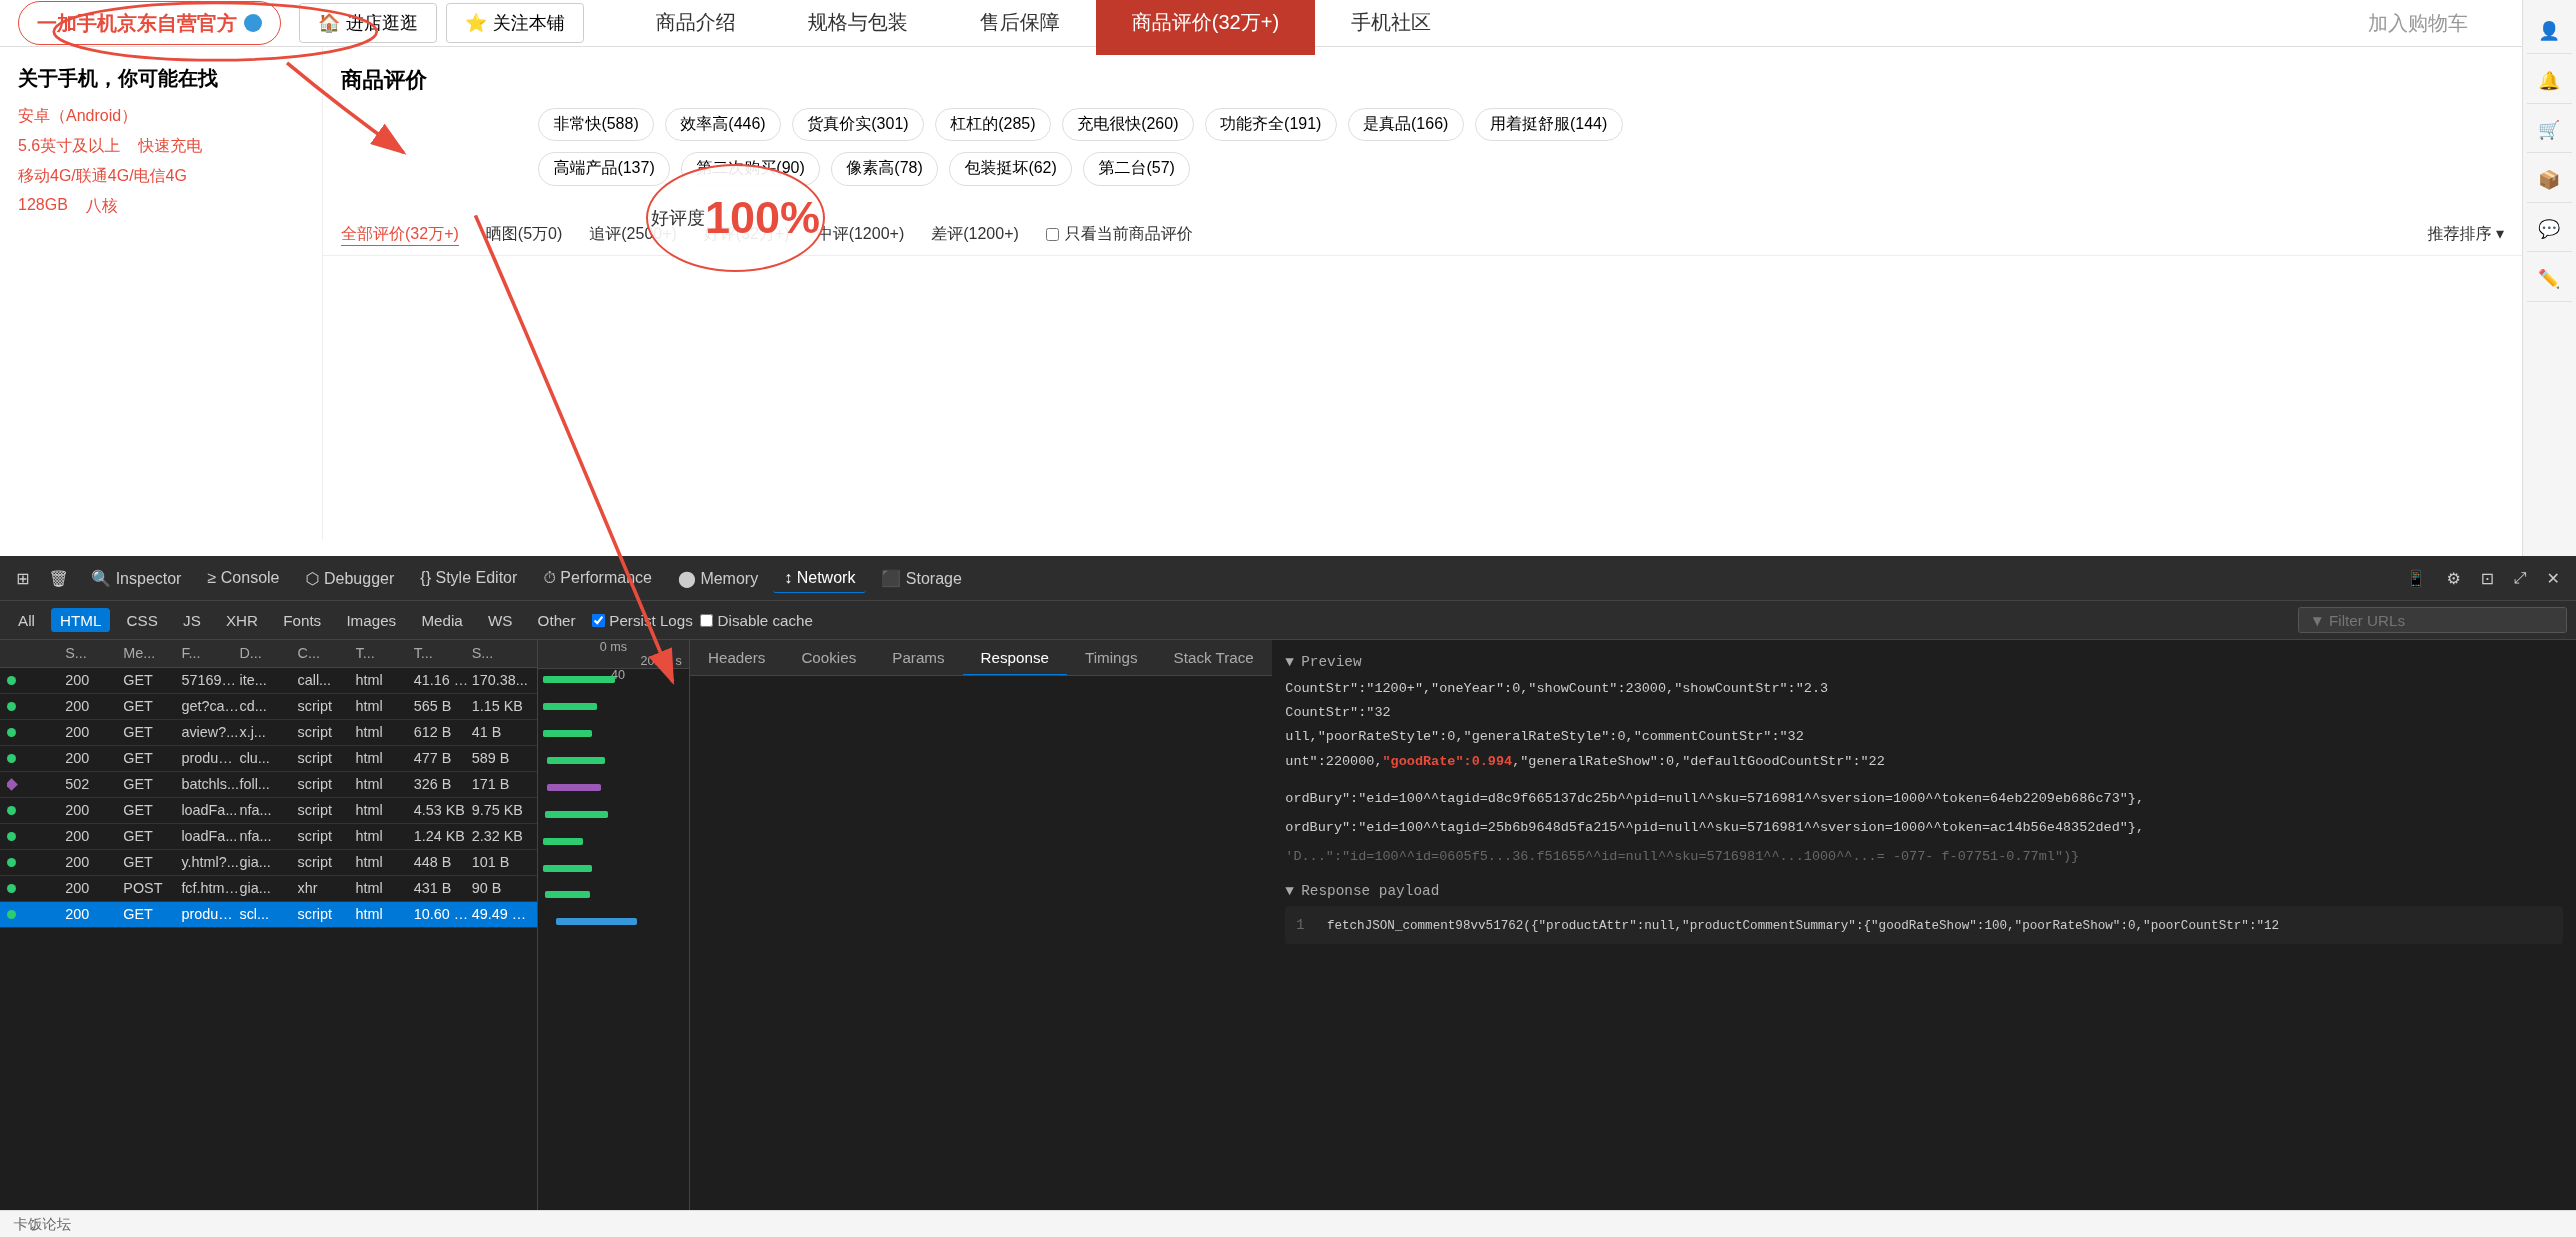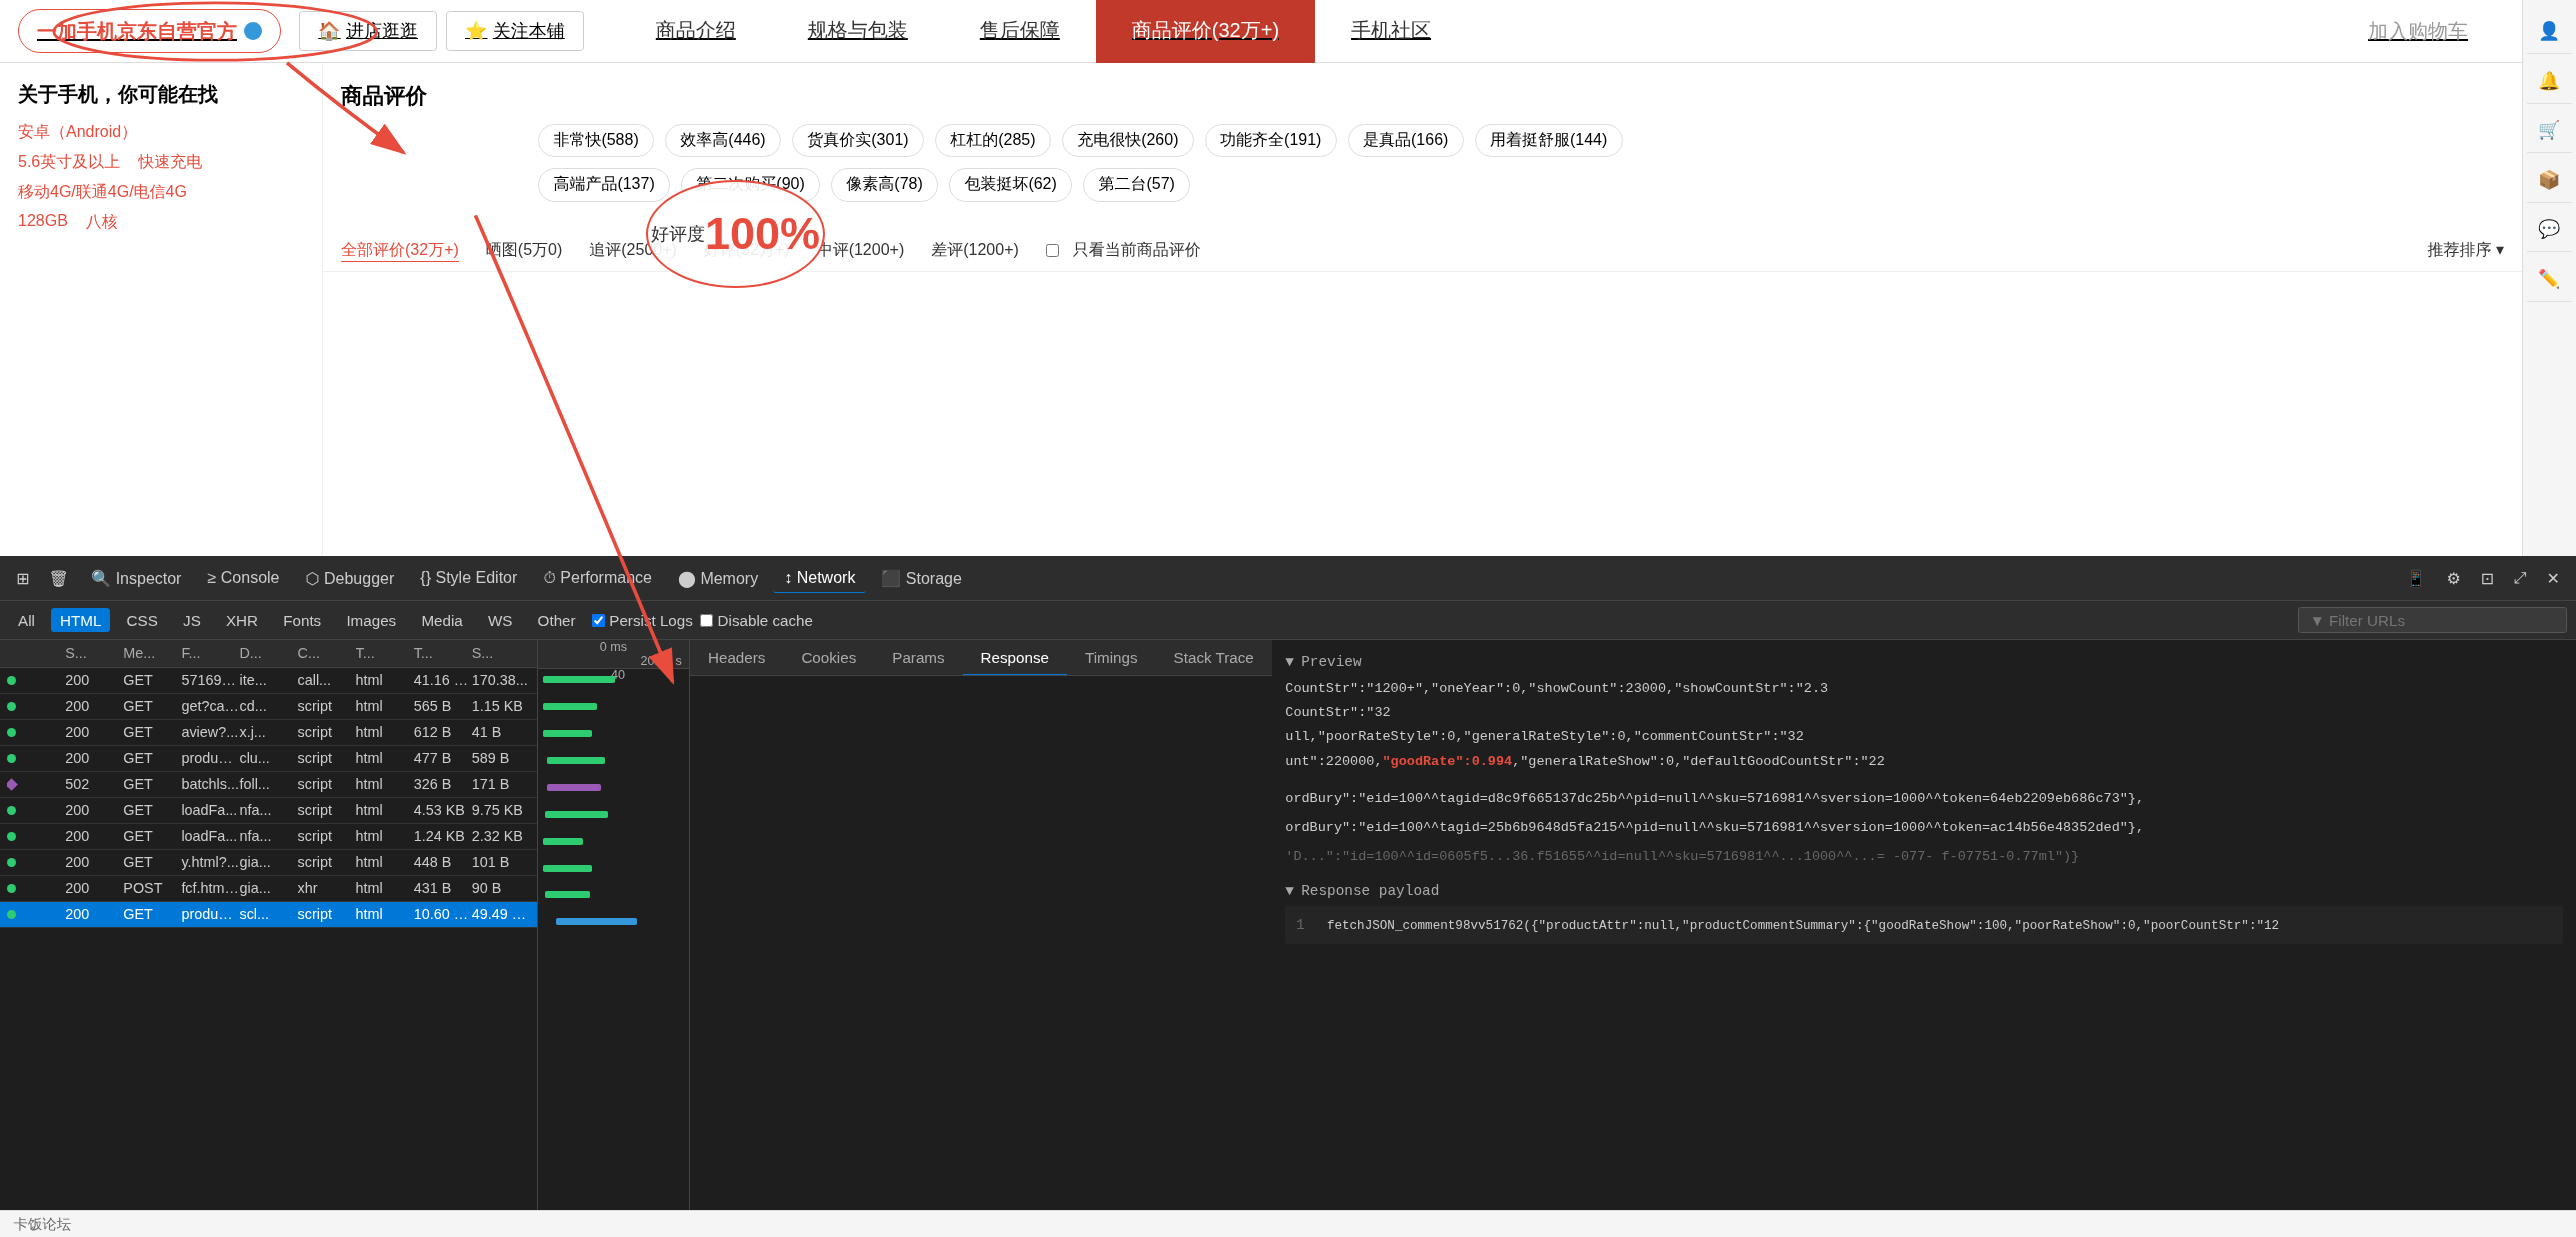--- a/index.html
+++ b/index.html
@@ -4,23 +4,22 @@
   <style>
     * { box-sizing: border-box; margin: 0; padding: 0; }
     body { font-family: Arial, sans-serif; font-size: 11.7px; background: #fff; overflow: hidden; width: 2576px; height: 1238px; }
 
     
     .top-nav {
       display: flex;
       align-items: center;
       border-bottom: 0.9px solid #ddd;
       background: #fff;
-      height: 63px;
+      height: 47px;
       padding: 0 18px;
-      text-decoration: underline;
     }
     .store-badge {
       border: 1.8px solid #e74c3c;
       border-radius: 27px;
       padding: 7.2px 18px;
       color: #e74c3c;
       font-size: 20px;
       font-weight: bold;
       margin-right: 18px;
       display: flex;
@@ -384,21 +383,21 @@
         </div>
       </div>
 
       <div class="review-tabs">
         <div class="review-tab active">全部评价(32万+)</div>
         <div class="review-tab">晒图(5万0)</div>
         <div class="review-tab">追评(2500+)</div>
         <div class="review-tab">好评(32万+)</div>
         <div class="review-tab">中评(1200+)</div>
         <div class="review-tab">差评(1200+)</div>
-        <div style="display:flex;align-items:center;gap:14px;font-size:16px;color:#333;">
+        <div style="display:flex;align-items:center;gap:6px;font-size:16px;color:#333;">
           <input type="checkbox" style="">
           <span>只看当前商品评价</span>
         </div>
         <div class="review-sort">推荐排序 ▾</div>
       </div>
     </div>
   </div>
 </div>
 
 <div class="right-sidebar" style="height: 556px; z-index: 30;">

